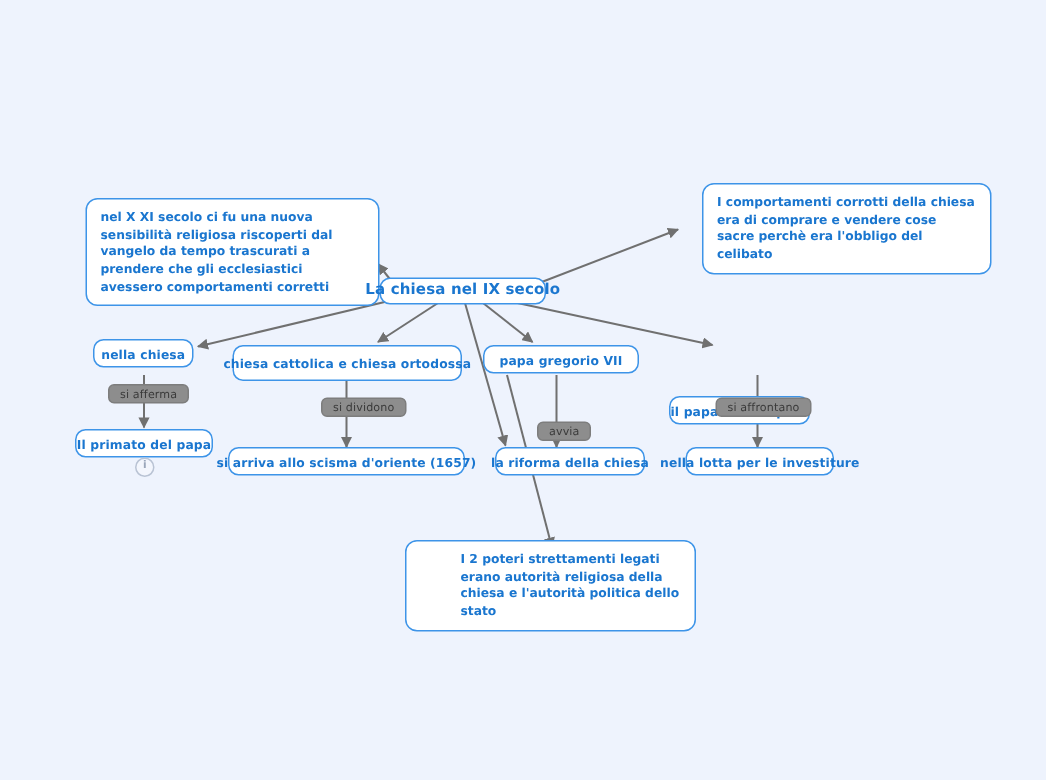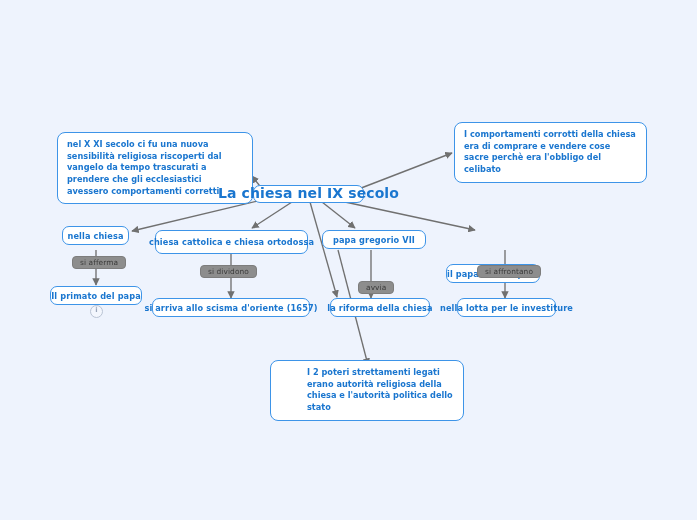--- a/index.html
+++ b/index.html
@@ -40,21 +40,21 @@
     letter-spacing: 0.1px;
     display: flex;
     align-items: center;
     justify-content: center;
     text-align: center;
     padding: 3px 8px;
     line-height: 1.22;
     white-space: nowrap;
   }
   .node.central {
-    font-size: 14px;
+    font-size: 10px;
   }
   .note {
     position: absolute;
     box-sizing: border-box;
     background: #ffffff;
     border: 1.6px solid #3d94e8;
     border-radius: 8px;
     color: #1a76cf;
     font-weight: bold;
     font-size: 8.2px;
@@ -130,37 +130,37 @@
       <path d="M 371 250 L 371 298"></path>
 
       <path d="M 505 250 L 505 298"></path>
 
       <path d="M 338 250 L 368 365"></path>
     </g>
   </svg>
 
   <div class="note" style="left:57px; top:132px; width:196px;">nel X XI secolo ci fu una nuova sensibilità religiosa riscoperti dal vangelo da tempo trascurati a prendere che gli ecclesiastici avessero comportamenti corretti</div>
 
-  <div class="note" style="left:454px; top:122px; width:193px;">I comportamenti corrotti della chiesa era di comprare e vendere cose sacre perchè era l'obbligo del celibato</div>
+  <div class="note" style="left:468px; top:122px; width:193px;">I comportamenti corrotti della chiesa era di comprare e vendere cose sacre perchè era l'obbligo del celibato</div>
 
   <div class="note" style="left:270px; top:360px; width:194px;padding-left:36px;">I 2 poteri strettamenti legati erano autorità religiosa della chiesa e l'autorità politica dello stato</div>
 
   <div class="node central" style="left:253px; top:185px; width:111px; height:18px;">La chiesa nel IX secolo</div>
 
   <div class="node" style="left:62px; top:226px; width:67px; height:19px;">nella chiesa</div>
 
   <div class="node" style="left:155px; top:230px; width:153px; height:24px;">chiesa cattolica e chiesa ortodossa</div>
 
   <div class="node" style="left:322px; top:230px; width:104px; height:19px;">papa gregorio VII</div>
 
   <div class="node" style="left:446px; top:230px; width:94px; height:19px;margin-top:34px;">il papato e l'Impero</div>
 
   <div class="edge-label" style="left:72px; top:256px;">si afferma</div>
 
-  <div class="edge-label" style="left:200px; top:265px;">si dividono</div>
+  <div class="edge-label" style="left:214px; top:265px;">si dividono</div>
 
   <div class="edge-label" style="left:358px; top:265px;margin-top:16px;">avvia</div>
 
   <div class="edge-label" style="left:477px; top:265px;">si affrontano</div>
 
   <div class="node" style="left:50px; top:286px; width:92px; height:19px;">Il primato del papa</div>
 
   <div class="node" style="left:152px; top:298px; width:158px; height:19px;">si arriva allo scisma d'oriente (1657)</div>
 
   <div class="node" style="left:330px; top:298px; width:100px; height:19px;">la riforma della chiesa</div>

